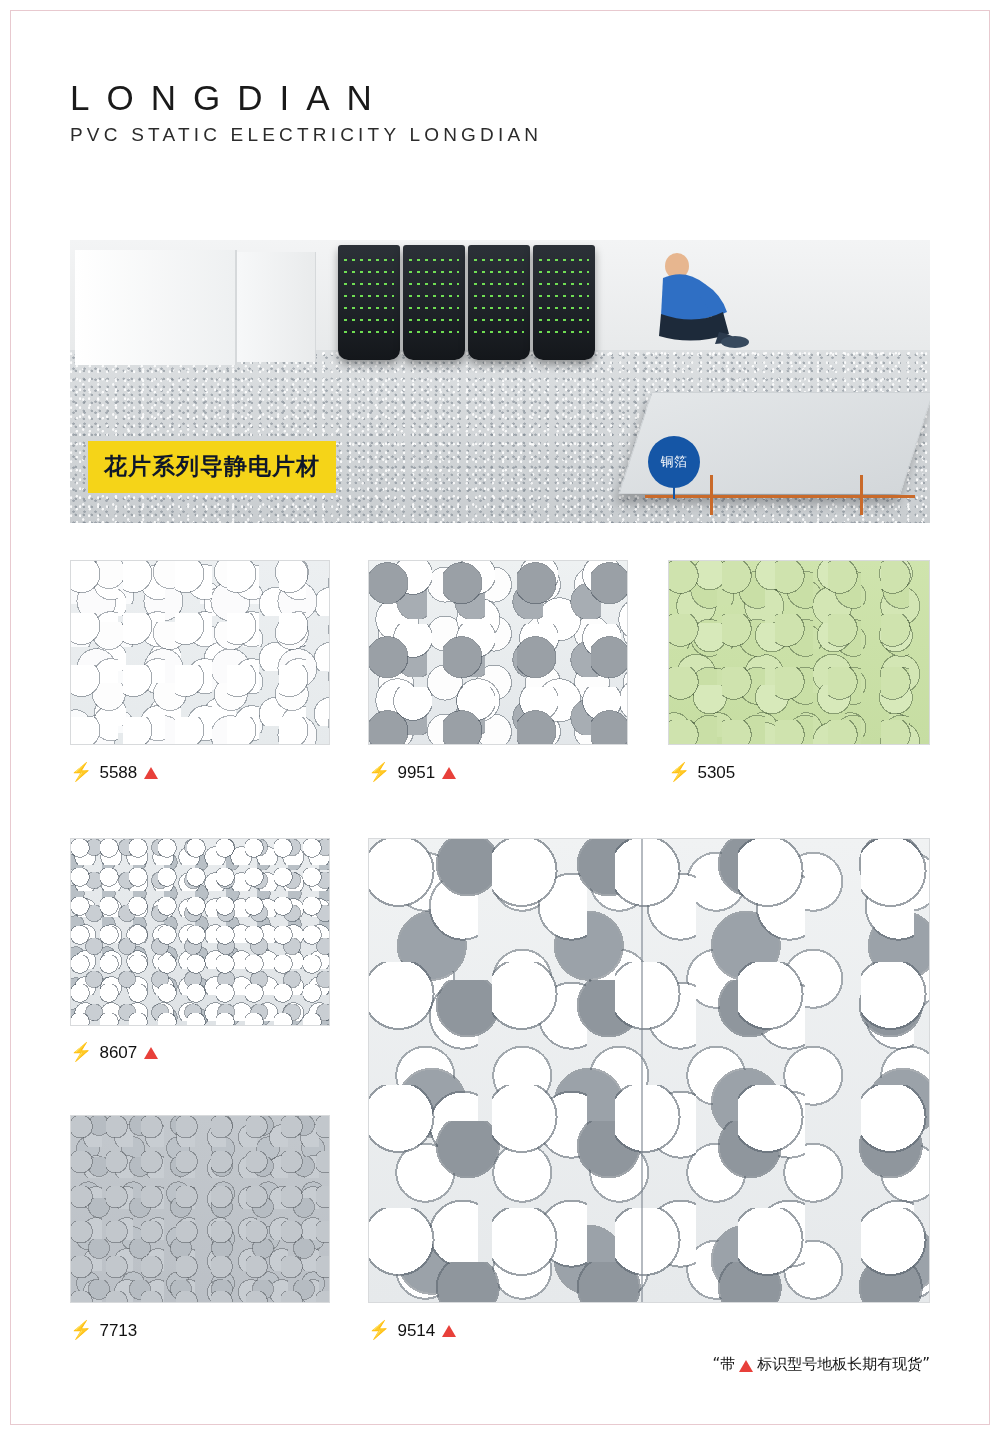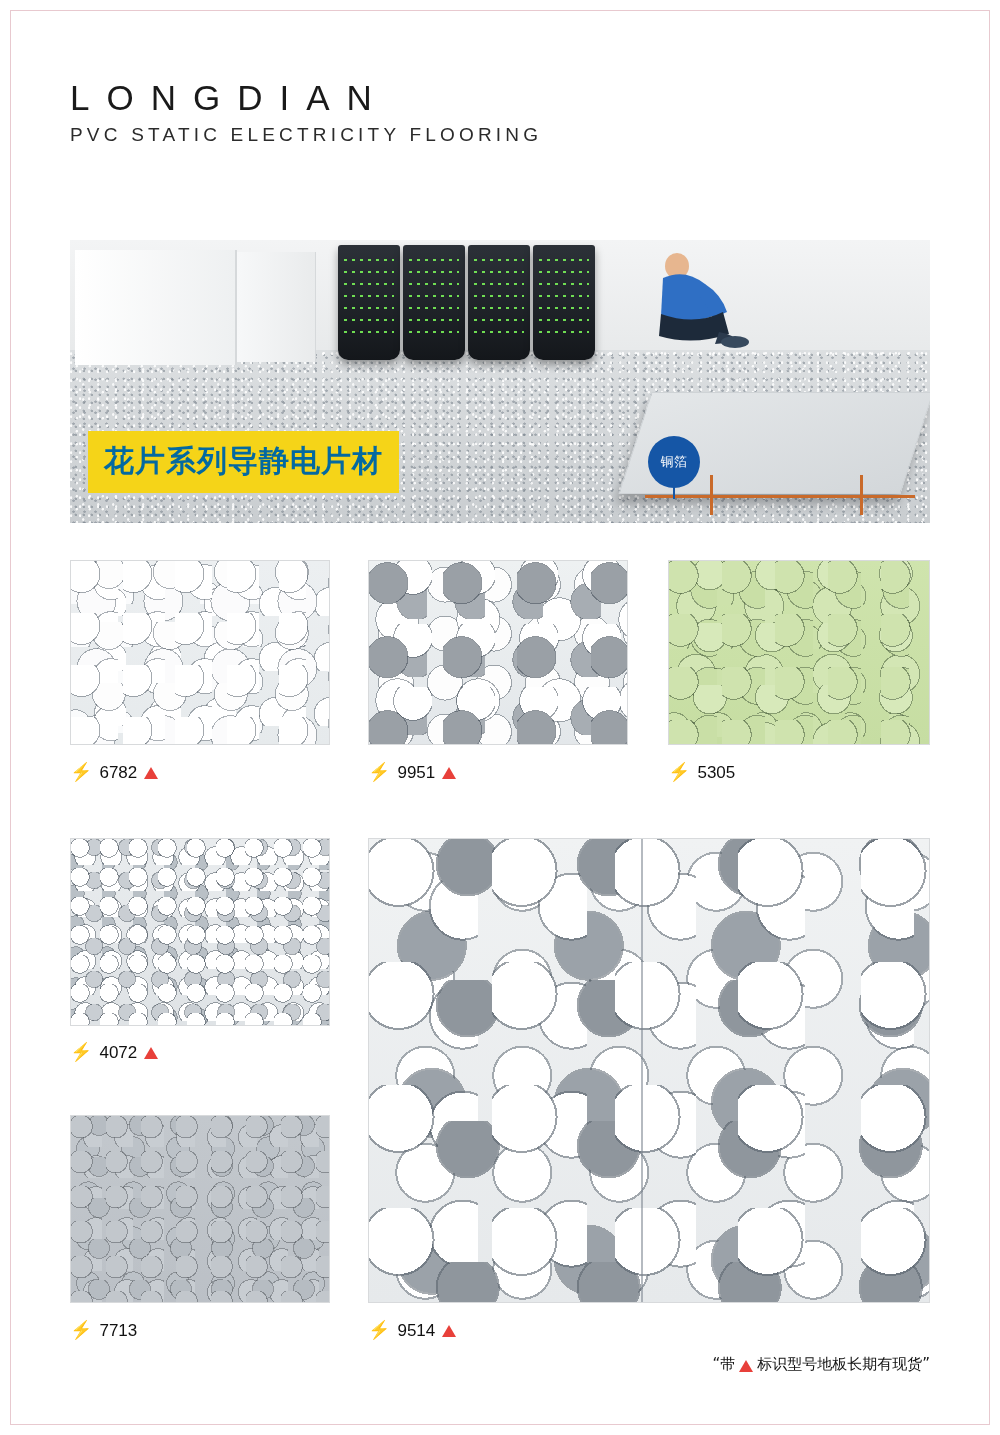--- a/index.html
+++ b/index.html
@@ -136,23 +136,23 @@
   }
   .hero-label {
     position: absolute;
     left: 18px;
     bottom: 30px;
     background: #f5d418;
     padding: 10px 16px 11px 16px;
   }
   .hero-label span {
     font-family: "DejaVu Sans", sans-serif;
-    font-size: 30px;
+    font-size: 23px;
     font-weight: bold;
-    color: #0369a1;
+    color: #0f172a;
     letter-spacing: 1px;
   }
   .hero-callout {
     position: absolute;
     left: 578px;
     top: 196px;
     width: 52px;
     height: 52px;
     border-radius: 50%;
     background: #1556a6;
@@ -300,21 +300,21 @@
   .footnote .tri { transform: translateY(1px); }
 </style>
 </head>
 <body>
 
 <div class="page">
   <div class="page-frame"></div>
 
   <div class="header">
     <div class="brand">LONGDIAN</div>
-    <div class="brand-sub">PVC STATIC ELECTRICITY FLOORING</div>
+    <div class="brand-sub">PVC STATIC ELECTRICITY LONGDIAN</div>
   </div>
 
   <div class="hero">
     <div class="hero-room">
       <div class="hero-wall"></div>
       <div class="hero-floor"></div>
       <div class="hero-door"></div>
       <div class="hero-door2"></div>
 
       <div class="rack" style="left:268px;">
@@ -377,21 +377,21 @@
     </div>
   </div>
 
   <div class="swatch" style="left:70px; top:560px; width:260px; height:185px;">
     <div class="img">
         <div class="pat pat-white"></div>
       </div>
   </div>
   <div class="caption" style="left:70px; top:762px;">
     <span class="bolt">⚡</span>
-    <span>6782</span>
+    <span>5588</span>
     <span class="tri"></span>
   </div>
 
   <div class="swatch" style="left:368px; top:560px; width:260px; height:185px;">
     <div class="img">
         <div class="pat pat-gray-mix"></div>
       </div>
   </div>
   <div class="caption" style="left:368px; top:762px;">
     <span class="bolt">⚡</span>
@@ -409,21 +409,21 @@
     <span>5305</span>
   </div>
 
   <div class="swatch" style="left:70px; top:838px; width:260px; height:188px;">
     <div class="img">
         <div class="pat pat-fine"></div>
       </div>
   </div>
   <div class="caption" style="left:70px; top:1042px;">
     <span class="bolt">⚡</span>
-    <span>4072</span>
+    <span>8607</span>
     <span class="tri"></span>
   </div>
 
   <div class="swatch" style="left:70px; top:1115px; width:260px; height:188px;">
     <div class="img">
         <div class="pat pat-gray"></div>
       </div>
   </div>
   <div class="caption" style="left:70px; top:1320px;">
     <span class="bolt">⚡</span>

